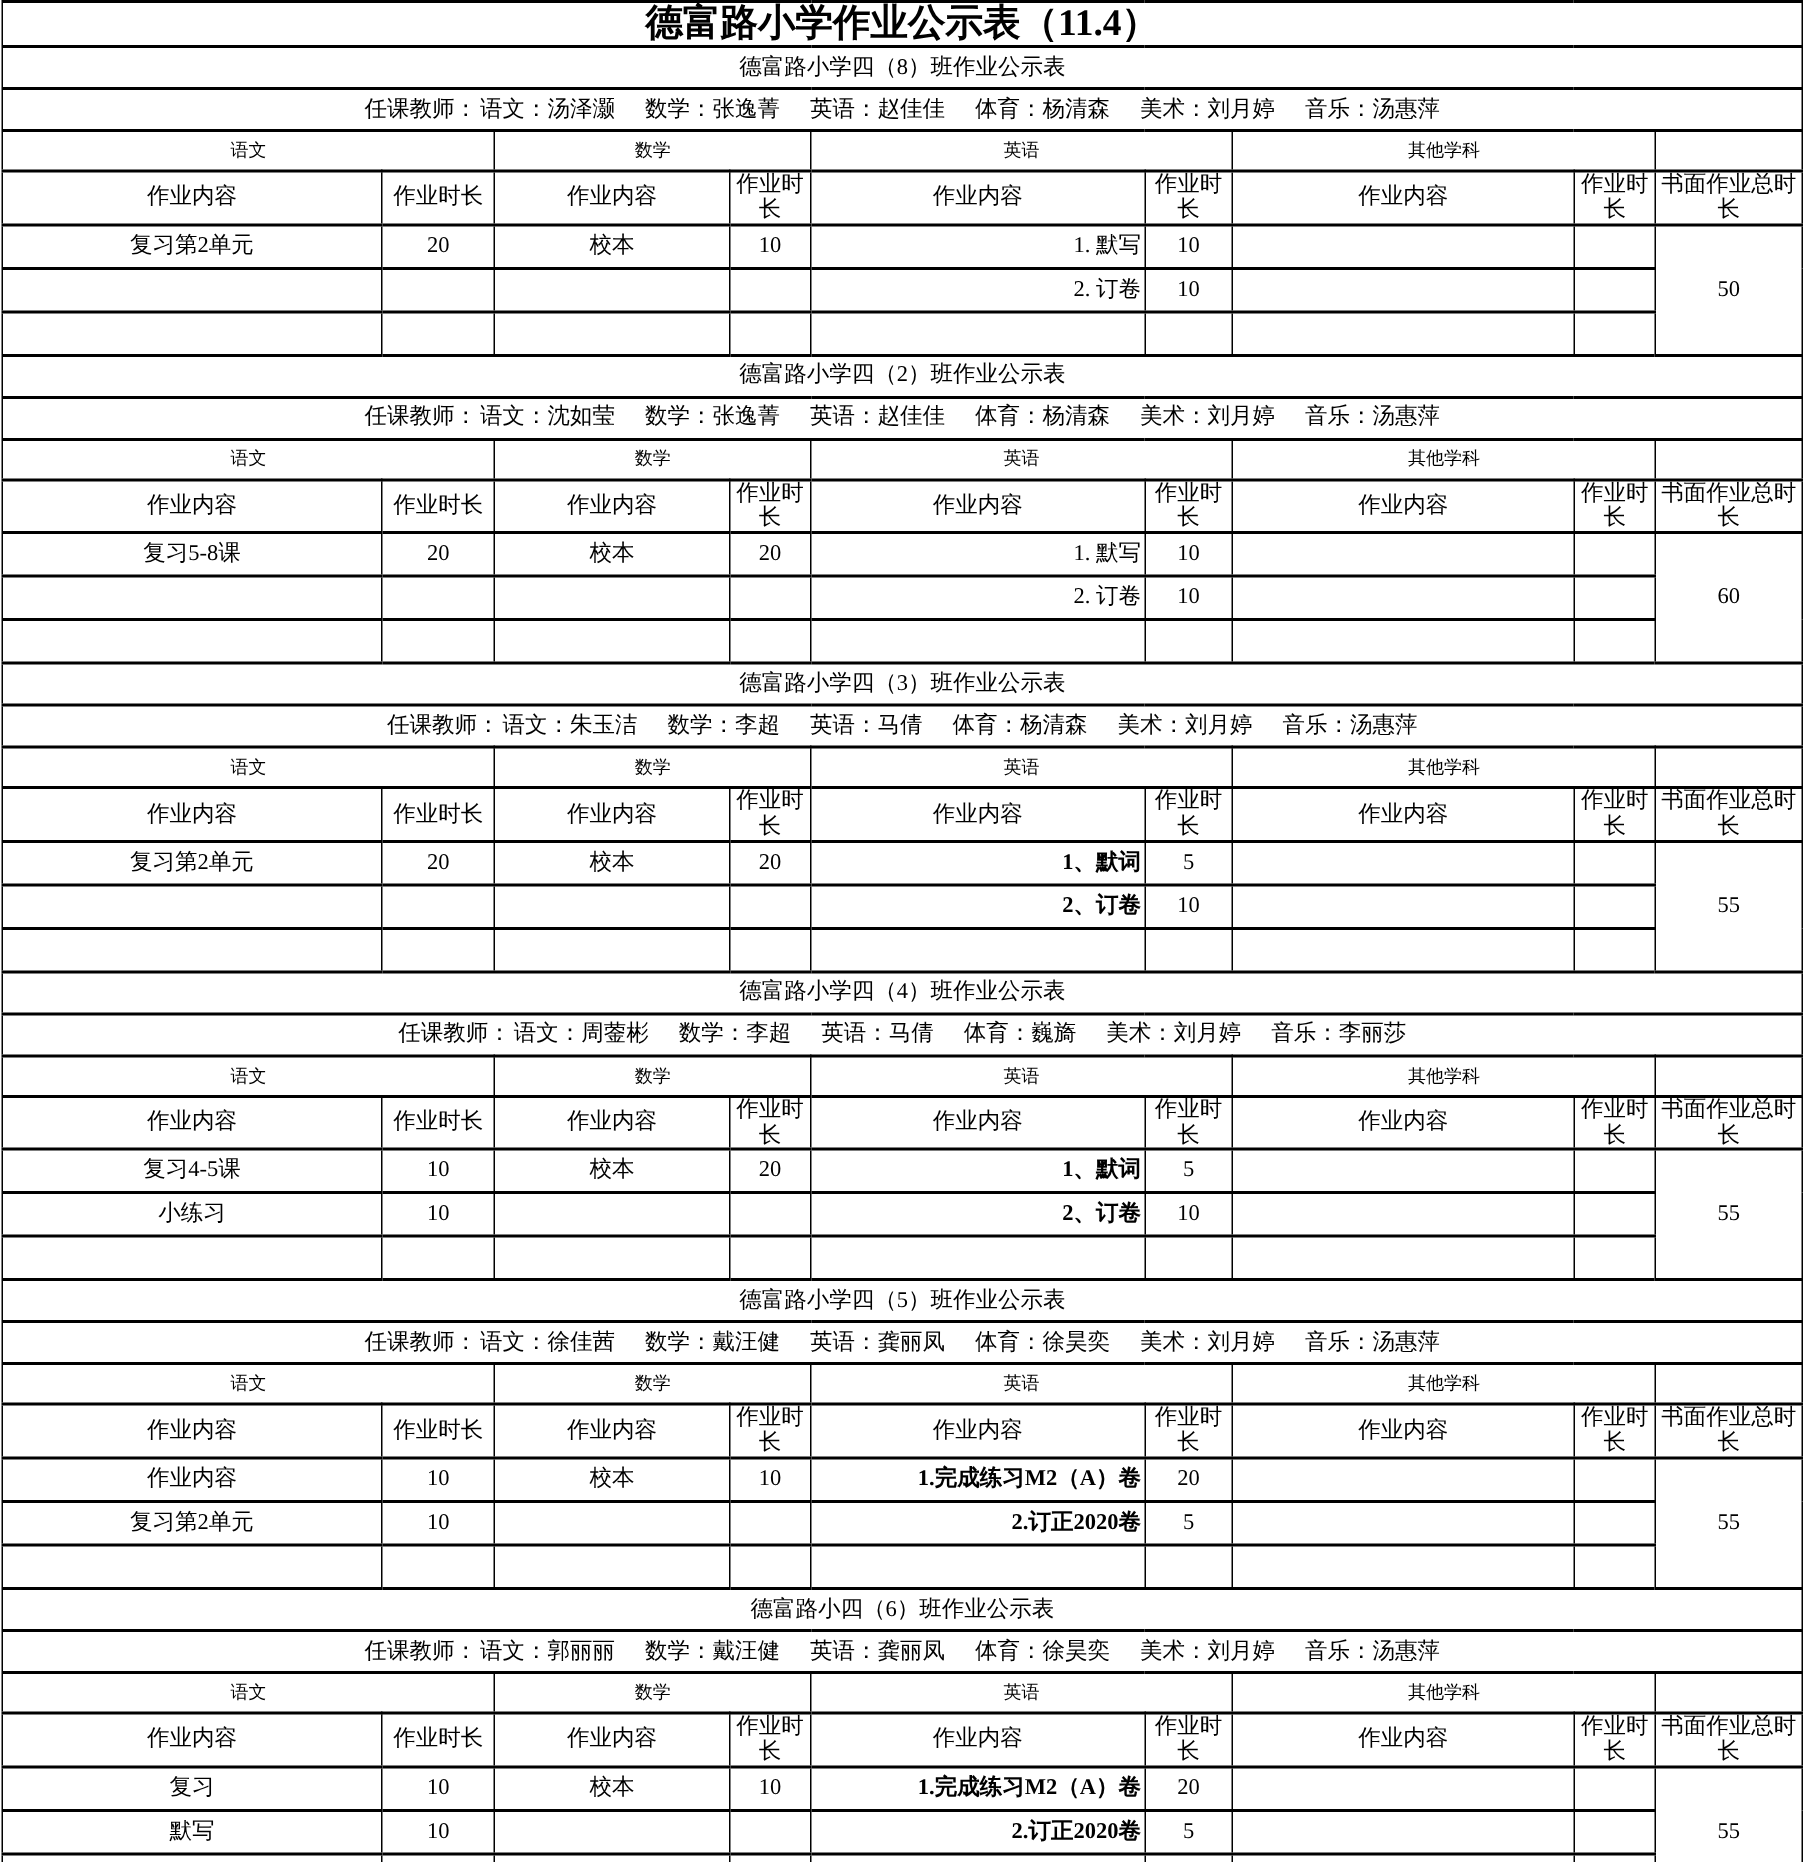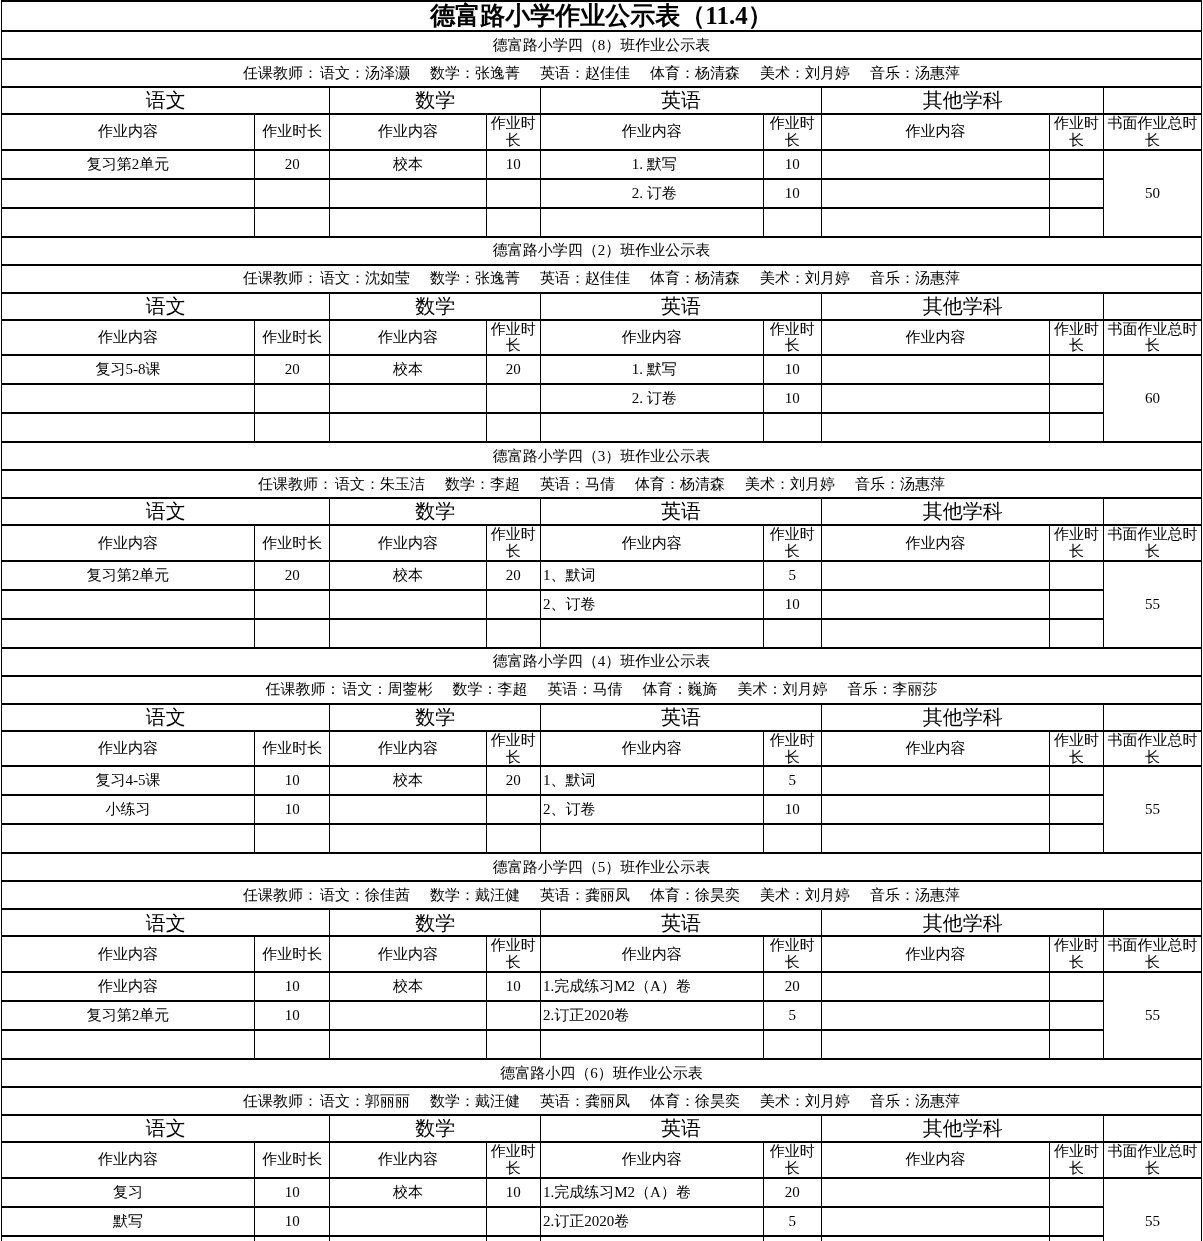--- a/index.html
+++ b/index.html
@@ -32,29 +32,29 @@
     overflow: hidden;
     word-break: break-all;
   }
   tr.main-title-row td {
     height: 27px;
     font-size: 25px;
     font-weight: bold;
   }
   tr.section-title-row td { height: 26px; }
   tr.teacher-row td { height: 26px; }
-  tr.group-row td { height: 25px; font-size: 20px; }
+  tr.group-row td { height: 25px; font-size: 12px; }
   tr.colhead-row td { height: 32px; }
   tr.data-row td { height: 27px; }
   .tpair { margin-right: 20px; text-align: right; }
   .tpair:last-child { margin-right: 0; }
   .teacher-prefix { margin-right: 2px; }
   
-  tbody.eng-left td.eng-cell { text-align: center; padding-left: 7px; }
-  tbody.eng-center td.eng-cell { text-align: left; }
+  tbody.eng-left td.eng-cell { text-align: right; padding-left: 7px; }
+  tbody.eng-center td.eng-cell { text-align: right; font-weight: bold; }
   td.total-cell { font-size: 15px; }
 </style>
 </head>
 <body>
 
 <div class="page">
   <table class="homework" id="homework-table">
     <colgroup>
       <col style="width:251px">
         <col style="width:75px">

